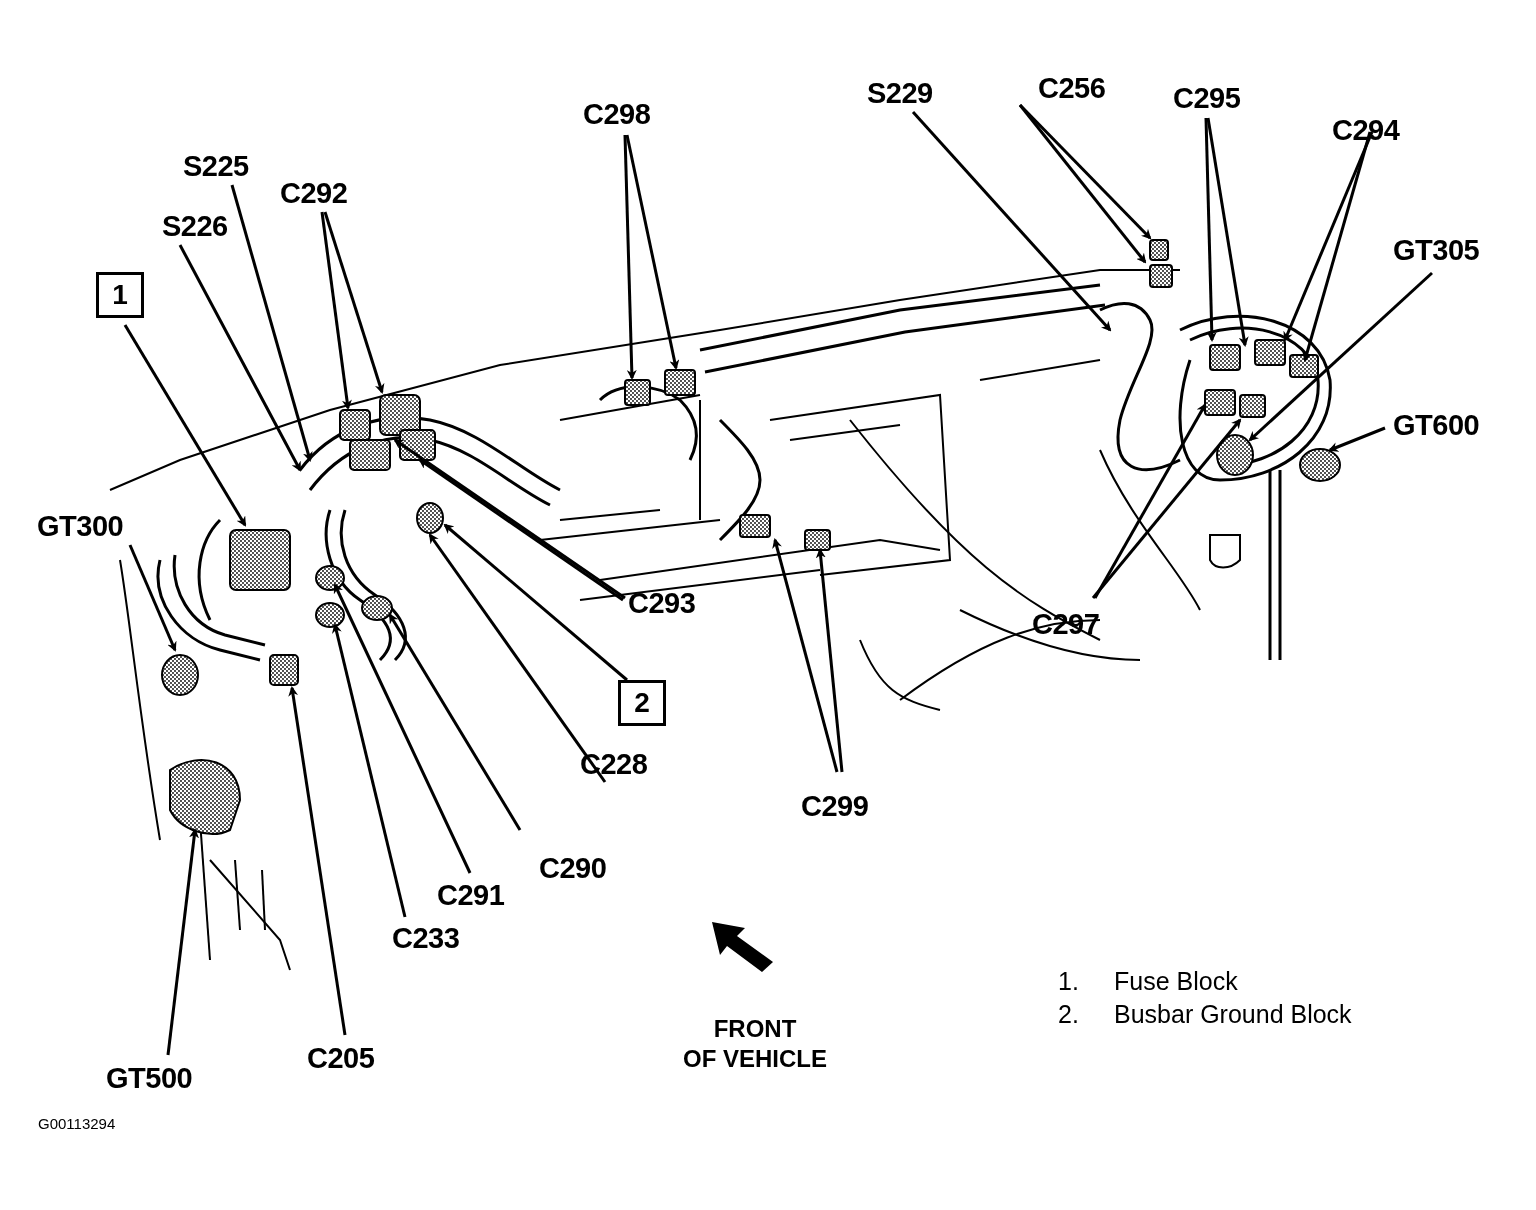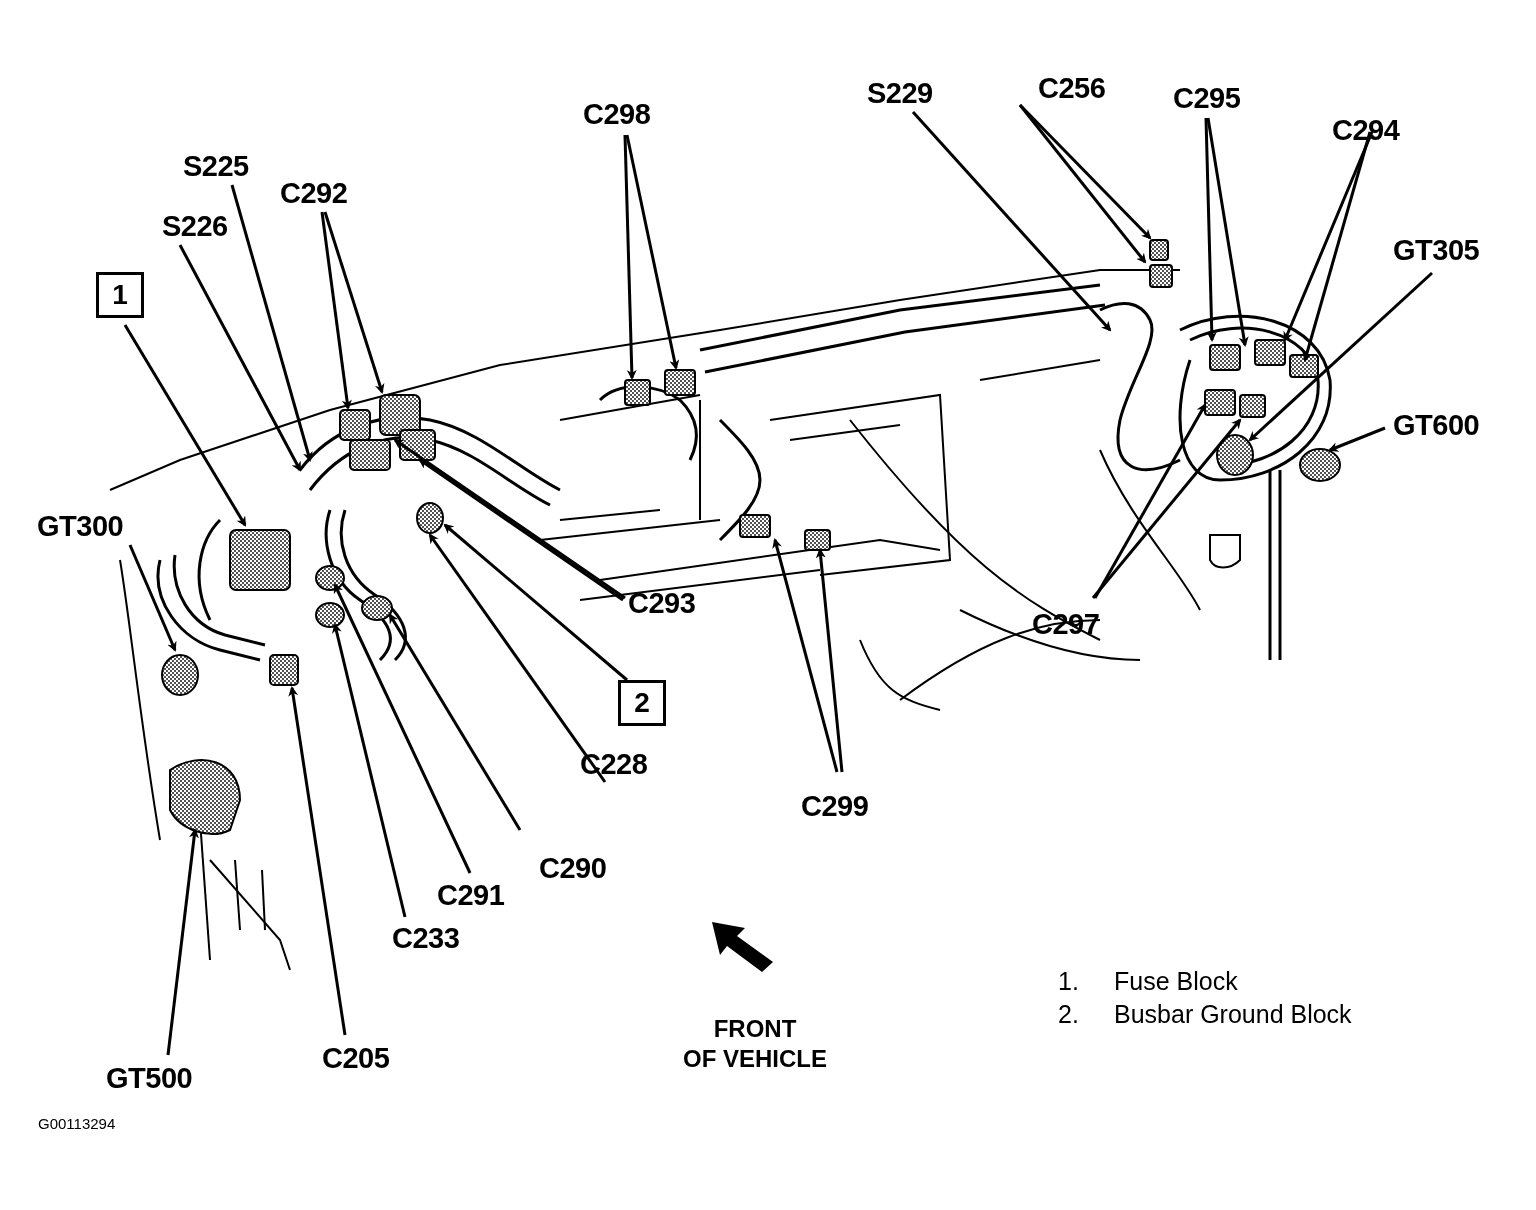--- a/index.html
+++ b/index.html
@@ -148,21 +148,21 @@
 <div class="callout" style="left:1393px;top:234px;">GT305</div>
 <div class="callout" style="left:1393px;top:409px;">GT600</div>
 <div class="callout" style="left:37px;top:510px;">GT300</div>
 <div class="callout" style="left:628px;top:587px;">C293</div>
 <div class="callout" style="left:1032px;top:608px;">C297</div>
 <div class="callout" style="left:580px;top:748px;">C228</div>
 <div class="callout" style="left:801px;top:790px;">C299</div>
 <div class="callout" style="left:500px;top:852px;margin-left:39px;">C290</div>
 <div class="callout" style="left:437px;top:879px;">C291</div>
 <div class="callout" style="left:392px;top:922px;">C233</div>
-<div class="callout" style="left:322px;top:1042px;text-align:center;">C205</div>
+<div class="callout" style="left:307px;top:1042px;text-align:center;">C205</div>
 <div class="callout" style="left:106px;top:1062px;">GT500</div>
 
 <div class="numbox" style="left:96px;top:272px;">1</div>
 <div class="numbox" style="left:618px;top:680px;">2</div>
 
 <div class="front" style="left:660px;top:967px;width:190px;margin-top:47px;">
   <div>FRONT</div>
   <div>OF VEHICLE</div>
 </div>
 

